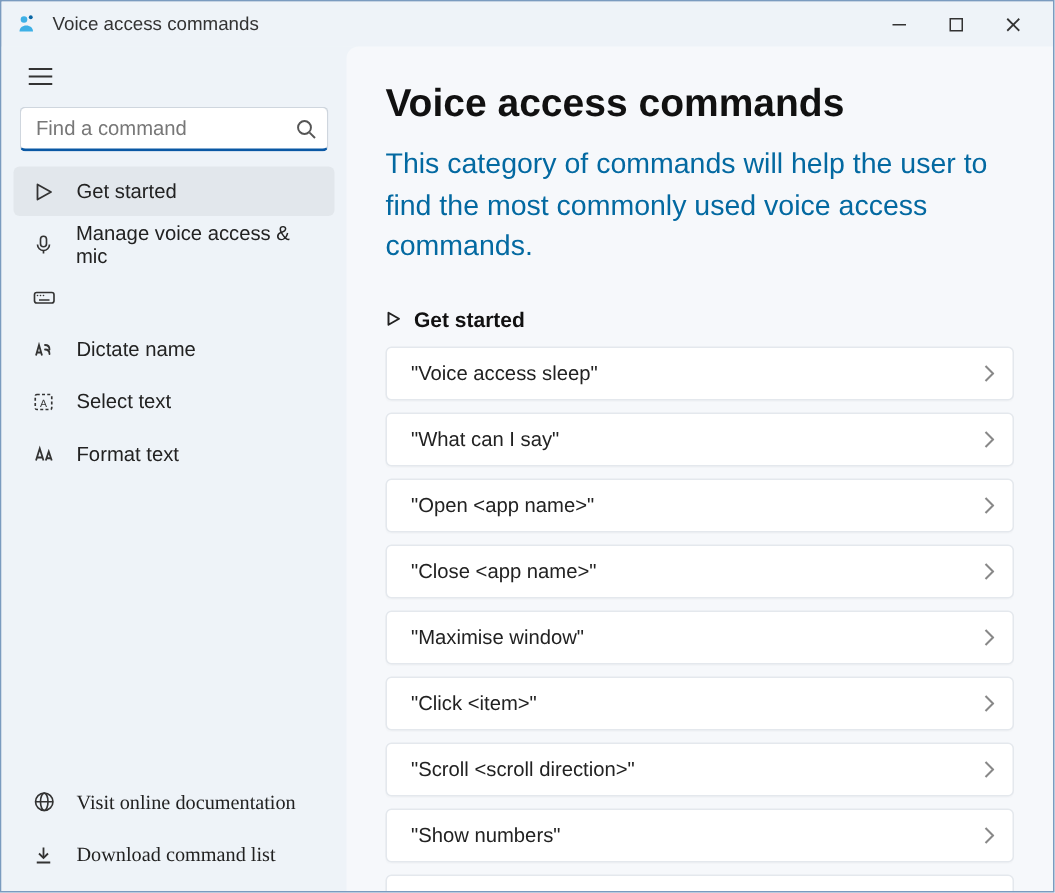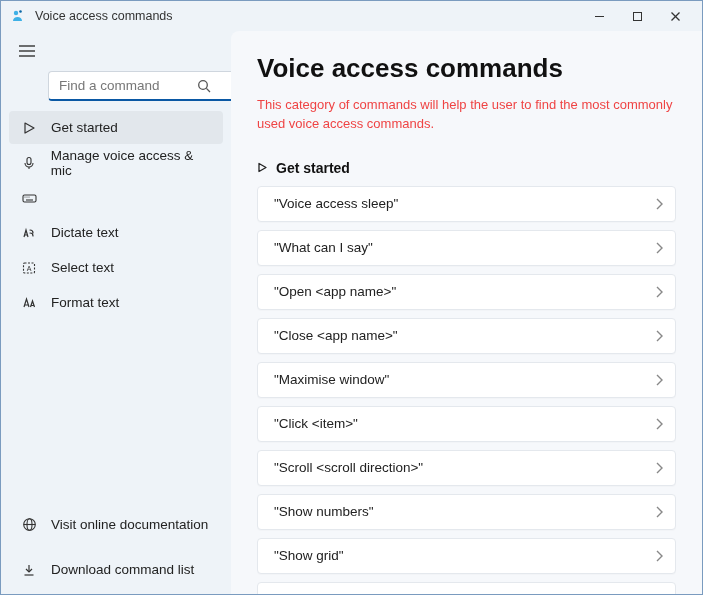--- a/index.html
+++ b/index.html
@@ -61,21 +61,20 @@
     width: 100%;
     height: 30px;
     border: 1px solid #cfd6de;
     border-bottom: 2px solid #0a58a4;
     border-radius: 4px;
     background: #fff;
     padding: 0 30px 0 10px;
     font-size: 13.5px;
     color: #a16207;
     outline: none;
-    margin-left: 35px;
   }
   .search::placeholder { color: #777; }
   .search-icon {
     position: absolute;
     right: 8px; top: 50%; transform: translateY(-50%);
     color: #555;
   }
   .navlist { display:flex; flex-direction:column; gap:2px; padding:0 4px;}
   .navitem {
     display:flex; align-items:center;
@@ -86,39 +85,39 @@
     font-size:13.5px;
     cursor:default;
   }
   .navitem.selected { background:#e2e7ec; }
   .navitem .nicon {
     width:20px; height:20px;
     display:flex;align-items:center;justify-content:center;
     color:#333;
     margin-right:12px;
   }
-  .bottomlinks { margin-top:auto; padding:0 4px 4px 4px; display:flex;flex-direction:column;gap:12px;}
+  .bottomlinks { margin-top:auto; padding:0 4px 4px 4px; display:flex;flex-direction:column;gap:2px;font-family:Liberation Serif, serif;}
   .content {
     flex:1;
     background:#f6f8fb;
     border-radius:8px 0 0 0;
     margin:0 0 0 2px;
     padding:22px 26px 8px 26px;
     overflow:hidden;
     position:relative;
   }
   .page-title {
     font-size:26px;
     font-weight:600;
     color:#111;
     margin-bottom:12px;
   }
   .page-desc {
-    font-size:13px;
-    color:#ef4444;
+    font-size:19px;
+    color:#0369a1;
     line-height:1.45;
     margin-bottom:26px;
     max-width:430px;
   }
   .section-head {
     display:flex;align-items:center;
     font-size:14px;
     font-weight:600;
     margin-bottom:10px;
     color:#111;
@@ -223,21 +222,21 @@
             </svg>
           </span>
       </div>
       <div class="navitem">
         <span class="nicon">
             <svg width="14" height="14" viewBox="0 0 14 14" fill="none" stroke="#333" stroke-width="1.2">
               <path d="M2 11L4 4l2 7M3 9h2"></path>
               <path d="M8 4c2 0 3 1 3 3M8 7c2 0 3 1 3 3" stroke-linecap="round"></path>
             </svg>
           </span>
-        <span>Dictate text</span>
+        <span>Dictate name</span>
       </div>
       <div class="navitem">
         <span class="nicon">
             <svg width="14" height="14" viewBox="0 0 14 14" fill="none" stroke="#333" stroke-width="1.1" stroke-dasharray="2 1.5">
               <rect x="1.5" y="2" width="11" height="10" rx="1"></rect>
               <text x="7" y="10" text-anchor="middle" font-size="7" fill="#333" stroke="none">A</text>
             </svg>
           </span>
         <span>Select text</span>
       </div>

